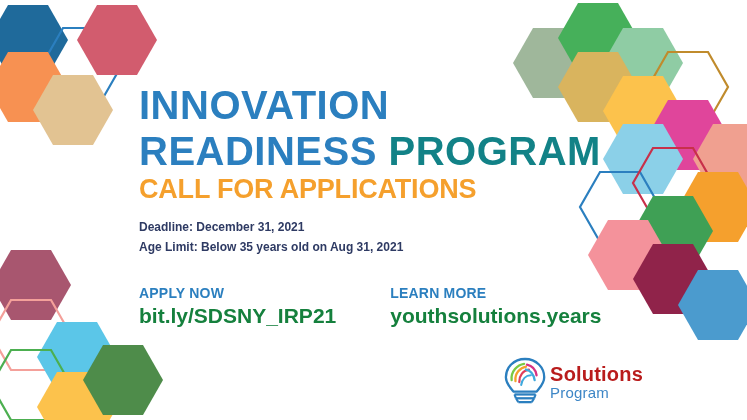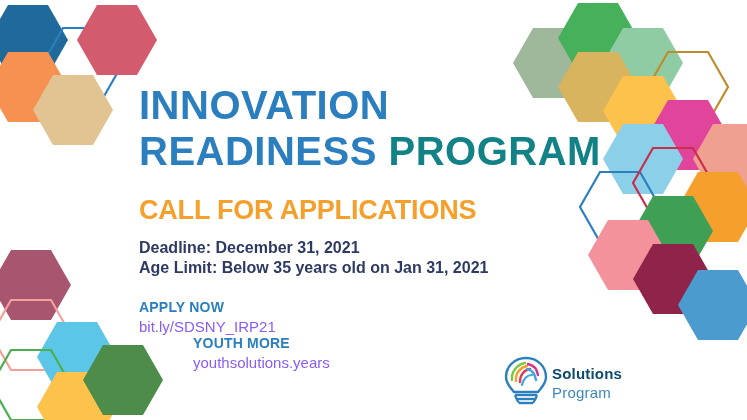--- a/index.html
+++ b/index.html
@@ -29,69 +29,68 @@
   .title{
     font-size:40px;
     line-height:46px;
     letter-spacing:0.5px;
     font-weight:700;
     color:#2B7FBF;
     white-space:nowrap;
   }
   .title .word-program{color:#128287;}
   .callfor{
-    margin-top:21px;
+    margin-top:0;
     font-size:27px;
     font-weight:bold;
     letter-spacing:-0.2px;
     color:#F5A02D;
     white-space:nowrap;
   }
   .details{
     margin-top:12px;
-    font-size:16px;
+    font-size:12px;
     font-weight:bold;
     line-height:20px;
     color:#2E3A63;
     white-space:nowrap;
   }
   .ctas{
-    margin-top:21px;
+    margin-top:28px;
     display:flex;
-    flex-direction:column;
   }
   .cta{ }
   .cta.second{margin-left:54px;}
   .cta .cta-head{
     font-size:14px;
     font-weight:bold;
     color:#2B7FBF;
     letter-spacing:0.2px;
     white-space:nowrap;
   }
   .cta .cta-link{
     margin-top:3px;
-    font-size:15px;
-    font-weight:400;
-    color:#8b5cf6;
+    font-size:21px;
+    font-weight:700;
+    color:#15803d;
     white-space:nowrap;
   }
 
   
   .logos{
     position:absolute;
     left:495px;top:352px;
     display:flex;
     align-items:center;
   }
   .logo-sdsn{position:relative;width:108px;height:60px;}
   .logo-solutions{position:relative;width:140px;height:60px;margin-left:8px;display:flex;align-items:center;}
   .sol-text{margin-left:3px;}
   .sol-text .sol-1{
-    font-size:15px;font-weight:bold;color:#0c4a6e;line-height:20px;letter-spacing:0.2px;
+    font-size:20px;font-weight:bold;color:#b91c1c;line-height:20px;letter-spacing:0.2px;
   }
   .sol-text .sol-2{
     font-size:15px;font-weight:400;color:#3D86C6;line-height:17px;letter-spacing:0.2px;
   }
 </style>
 </head>
 <body>
 
 <div id="poster">
 
@@ -140,30 +139,30 @@
 
   <div class="content">
 
     <div class="title">INNOVATION</div>
     <div class="title"><span>READINESS </span><span class="word-program">PROGRAM</span></div>
 
     <div class="callfor">CALL FOR APPLICATIONS</div>
 
     <div class="details">
       <div>Deadline: December 31, 2021</div>
-      <div>Age Limit: Below 35 years old on Jan 31, 2021</div>
+      <div>Age Limit: Below 35 years old on Aug 31, 2021</div>
     </div>
 
     <div class="ctas">
       <div class="cta">
         <div class="cta-head">APPLY NOW</div>
         <div class="cta-link">bit.ly/SDSNY_IRP21</div>
       </div>
       <div class="cta second">
-        <div class="cta-head">YOUTH MORE</div>
+        <div class="cta-head">LEARN MORE</div>
         <div class="cta-link">youthsolutions.years</div>
       </div>
     </div>
   </div>
 
   <div class="logos">
 
 
     <div class="logo-solutions">
       <svg width="46" height="56" viewBox="0 0 46 56" xmlns="http://www.w3.org/2000/svg">

